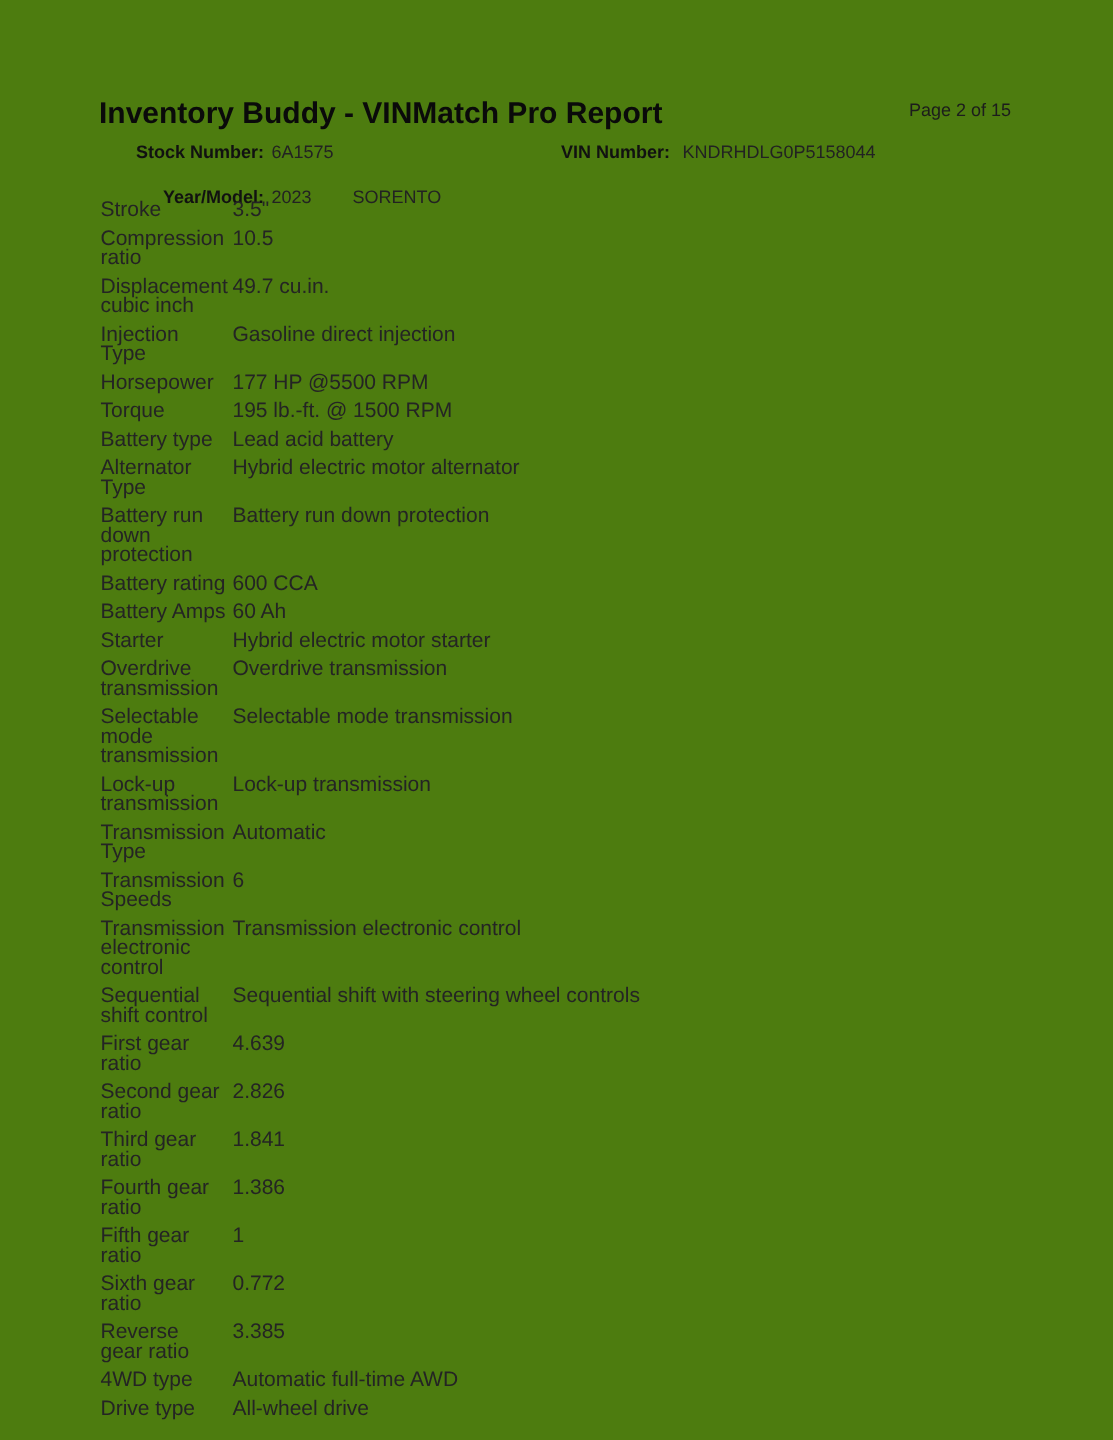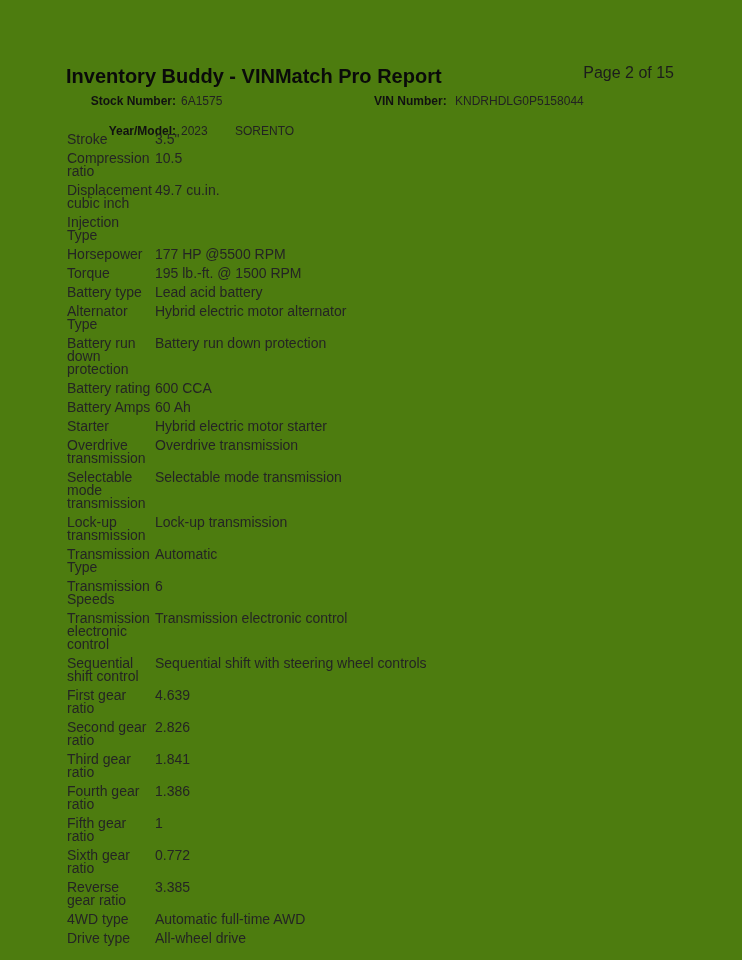--- a/index.html
+++ b/index.html
@@ -20,21 +20,21 @@
     font-size: 20px;
     font-weight: bold;
     color: #0a0a0a;
     line-height: 24px;
     white-space: nowrap;
   }
   .page-number {
     position: absolute;
     top: 66px;
     right: 68px;
-    font-size: 16px;
+    font-size: 12px;
     color: #1c1c1c;
     line-height: 14px;
   }
   .meta-row {
     position: absolute;
     left: 0;
     width: 742px;
     height: 15px;
     font-size: 12px;
     line-height: 14px;
@@ -112,20 +112,21 @@
     <div class="spec-value">10.5</div>
   </div>
 
   <div class="spec-row">
     <div class="spec-label">Displacement cubic inch</div>
     <div class="spec-value">49.7 cu.in.</div>
   </div>
 
   <div class="spec-row">
     <div class="spec-label">Injection Type</div>
+    <div class="spec-value">Gasoline direct injection</div>
   </div>
 
   <div class="spec-row">
     <div class="spec-label">Horsepower</div>
     <div class="spec-value">177 HP @5500 RPM</div>
   </div>
 
   <div class="spec-row">
     <div class="spec-label">Torque</div>
     <div class="spec-value">195 lb.-ft. @ 1500 RPM</div>

